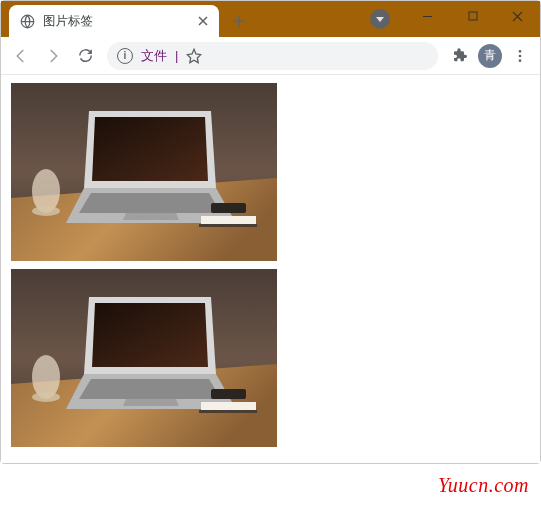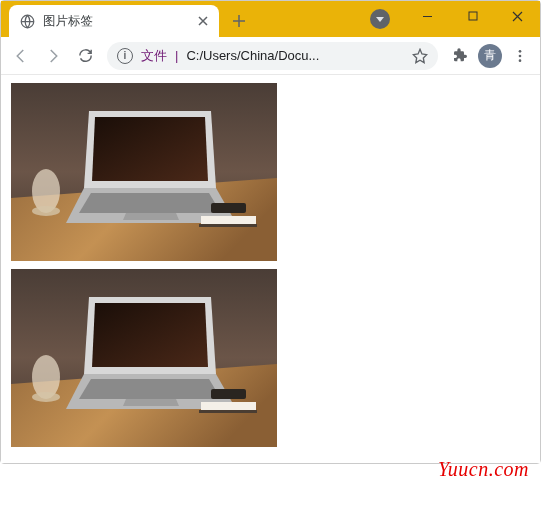--- a/index.html
+++ b/index.html
@@ -1,18 +1,18 @@
 <!DOCTYPE html>
 <html><head>
 <meta charset="utf-8">
 <style>
   * { box-sizing: border-box; margin: 0; padding: 0; }
   body { width: 541px; height: 505px; font-family: "Segoe UI", Arial, sans-serif; background: #fff; position: relative; overflow: hidden; }
   .chrome { width: 541px; border: 1px solid #cacaca; background: #fff; border-radius: 4px; }
-  .titlebar { height: 36px; background: #eab308; display: flex; align-items: flex-end; position: relative; }
+  .titlebar { height: 36px; background: #a16207; display: flex; align-items: flex-end; position: relative; }
   .tab { display: flex; align-items: center; background: #fff; height: 32px; margin-left: 8px; border-radius: 8px 8px 0 0; padding: 0 8px 0 10px; min-width: 210px; position: relative; }
   .tab .favicon { width: 16px; height: 16px; display: flex; align-items: center; justify-content: center; color: #5f6368; }
   .tab .title { font-size: 12.5px; color: #3c4043; margin-left: 8px; flex: 1; white-space: nowrap; overflow: hidden; }
   .tab .close { width: 16px; height: 16px; display: flex; align-items: center; justify-content: center; color: #5f6368; font-size: 14px; }
   .newtab { width: 28px; height: 28px; display: flex; align-items: center; justify-content: center; color: #5f6368; margin-left: 6px; margin-bottom: 2px; }
   .window-controls { position: absolute; right: 0; top: 0; display: flex; height: 30px; }
   .win-btn { width: 45px; display: flex; align-items: center; justify-content: center; color: #555; }
   .drop-circle { position: absolute; right: 150px; top: 8px; width: 20px; height: 20px; background: #5f6368; border-radius: 50%; display: flex; align-items: center; justify-content: center; }
   .drop-circle::after { content: ""; border-left: 4px solid transparent; border-right: 4px solid transparent; border-top: 5px solid #dee1e6; }
   .toolbar { height: 38px; background: #fff; display: flex; align-items: center; padding: 0 6px; gap: 4px; border-bottom: 1px solid #e8e8e8; }
@@ -21,21 +21,21 @@
   .omnibox { flex: 1; height: 28px; background: #f1f3f4; border-radius: 14px; display: flex; align-items: center; padding: 0 10px; gap: 8px; margin: 0 4px; }
   .omnibox .info { width: 16px; height: 16px; border: 1.5px solid #5f6368; border-radius: 50%; display: flex; align-items: center; justify-content: center; font-size: 10px; color: #5f6368; font-weight: bold; }
   .omnibox .proto { font-size: 13px; color: #701a75; }
   .omnibox .url { font-size: 13px; color: #202124; flex: 1; white-space: nowrap; overflow: hidden; }
   .omnibox .star { color: #5f6368; }
   .ext { color: #3c4043; }
   .avatar { width: 24px; height: 24px; border-radius: 50%; background: #6b7a8f; color: #fff; display: flex; align-items: center; justify-content: center; font-size: 12px; }
   .menu { color: #5f6368; }
   .content { padding: 8px 0 8px 10px; background: #fff; }
   .photo { width: 266px; height: 178px; display: block; margin-bottom: 8px; }
-  .watermark { position: absolute; right: 12px; bottom: 24px; color: #e60000; font-family: Georgia, "Times New Roman", serif; font-size: 20px; font-style: italic; letter-spacing: 0.5px; }
+  .watermark { position: absolute; right: 12px; bottom: 8px; color: #e60000; font-family: Georgia, "Times New Roman", serif; font-size: 20px; font-style: italic; letter-spacing: 0.5px; }
   svg { display: block; }
 </style>
 </head>
 <body>
 
 <div class="chrome">
   <div class="titlebar">
     <div class="tab">
       <span class="favicon">
         <svg width="15" height="15" viewBox="0 0 24 24" fill="none" stroke="currentColor" stroke-width="2">
@@ -89,21 +89,20 @@
     <div class="nav-btn enabled">
         <svg width="17" height="17" viewBox="0 0 24 24" fill="none" stroke="currentColor" stroke-width="2">
           <path d="M4 12a8 8 0 018-8 8 8 0 017 4M20 4v5h-5"></path>
           <path d="M20 12a8 8 0 01-15 4"></path>
         </svg>
       </div>
     <div class="omnibox">
       <span class="info">i</span>
       <span class="proto">文件</span>
       <span class="proto">|</span>
-      <span class="url">C:/Users/China/Docu...</span>
       <span class="star">
           <svg width="16" height="16" viewBox="0 0 24 24" fill="none" stroke="currentColor" stroke-width="2">
             <path d="M12 2l2.9 6.9L22 10l-5 4.9L18.2 22 12 18.3 5.8 22 7 14.9 2 10l7.1-1.1z"></path>
           </svg>
         </span>
     </div>
     <div class="nav-btn enabled ext">
         <svg width="16" height="16" viewBox="0 0 24 24" fill="currentColor">
           <path d="M20 10h-2V7a2 2 0 00-2-2h-3V3a2.5 2.5 0 00-5 0v2H5a2 2 0 00-2 2v3h2a2.5 2.5 0 010 5H3v3a2 2 0 002 2h3v-2a2.5 2.5 0 015 0v2h3a2 2 0 002-2v-3h2a2.5 2.5 0 000-5z"></path>
         </svg>

